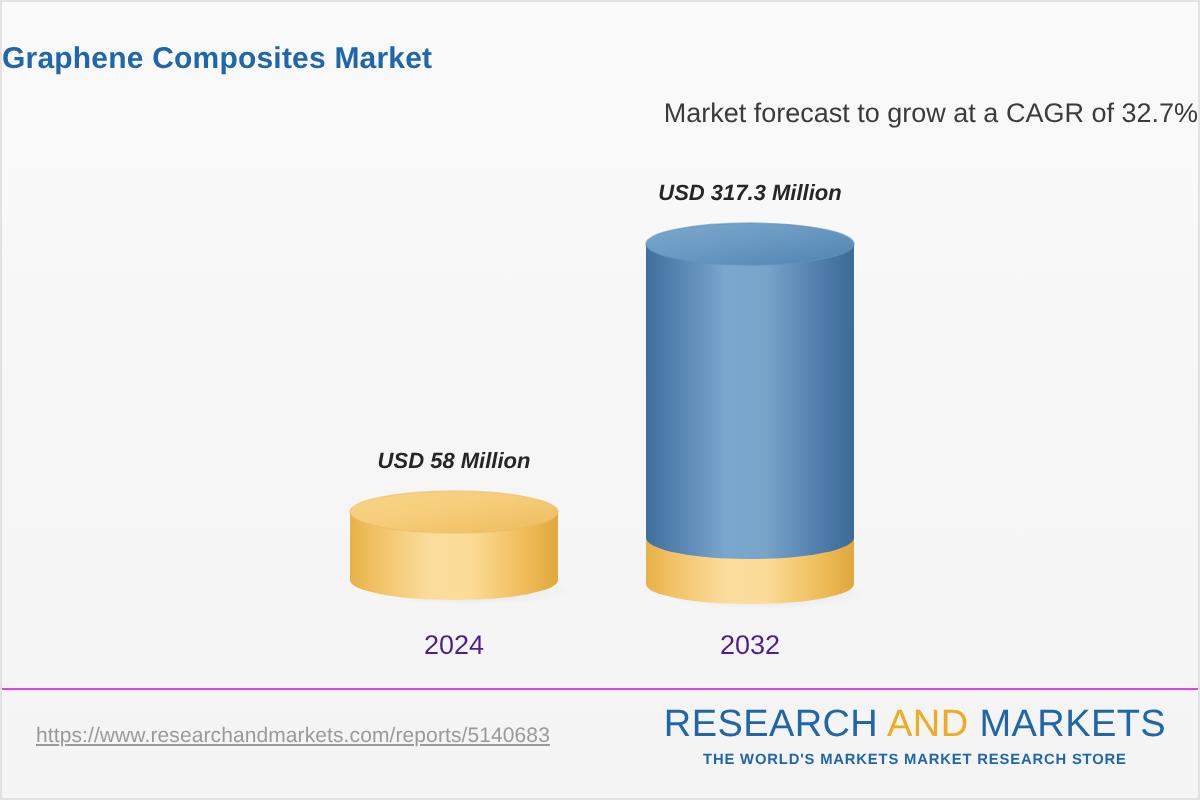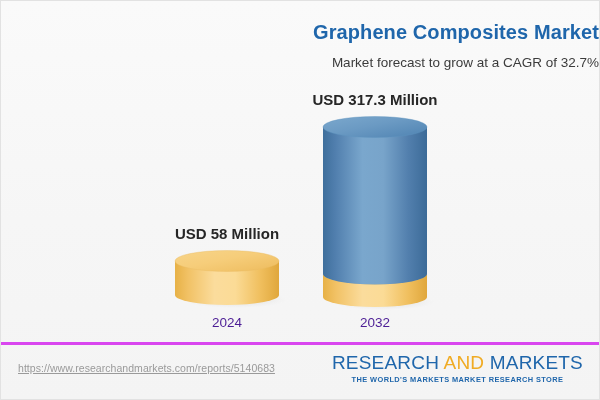--- a/index.html
+++ b/index.html
@@ -27,24 +27,24 @@
     position: absolute;
     inset: 0;
     background: linear-gradient(180deg, #fafafa 0%, #f6f6f6 55%, #f4f4f4 100%);
     pointer-events: none;
   }
 
   .layer { position: relative; z-index: 2; }
 
   
   .chart-title {
-    text-align: right;
+    text-align: left;
     margin: 0;
     padding-top: 20px;
-    font-size: 20px;
+    font-size: 15px;
     font-weight: bold;
     color: #1f66ab;
     letter-spacing: 0.1px;
   }
   .chart-subtitle {
     text-align: right;
     margin: 0;
     padding-top: 11px;
     font-size: 13.5px;
     font-weight: normal;
@@ -62,25 +62,26 @@
 
   .bar-group {
     position: absolute;
     width: 160px;
     text-align: center;
   }
   .bar-group.g2024 { left: 146px; top: 224px; }
   .bar-group.g2030 { left: 294px; top: 90px; }
 
   .value-label {
-    font-size: 15px;
+    font-size: 11px;
     font-weight: bold;
     color: #262626;
     white-space: nowrap;
     margin-bottom: 8px;
+    font-style: italic;
   }
 
   .cyl-wrap {
     position: relative;
     width: 104px;
     margin: 0 auto;
   }
 
   .cyl-svg { display: block; overflow: visible; }
 
@@ -97,21 +98,21 @@
   .axis-label.a2024 { left: 146px; }
   .axis-label.a2030 { left: 294px; }
 
   
   .footer {
     position: absolute;
     left: 0;
     right: 0;
     bottom: 0;
     height: 54px;
-    border-top: 3px solid #d946ef;
+    border-top: 1px solid #d946ef;
     z-index: 3;
   }
   .source-url {
     position: absolute;
     left: 17px;
     top: 17px;
     font-size: 10.5px;
     color: #9a9a9a;
     letter-spacing: 0.05px;
   }

